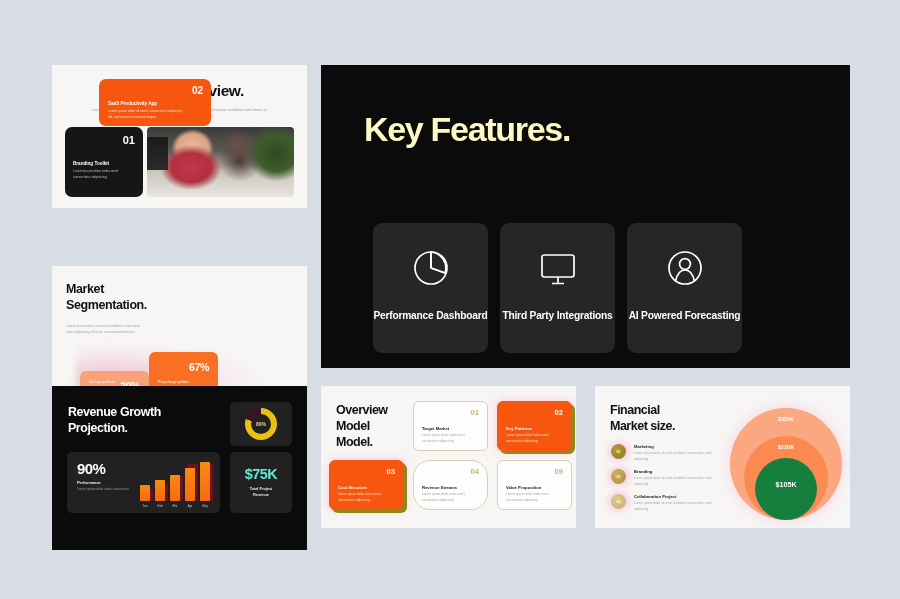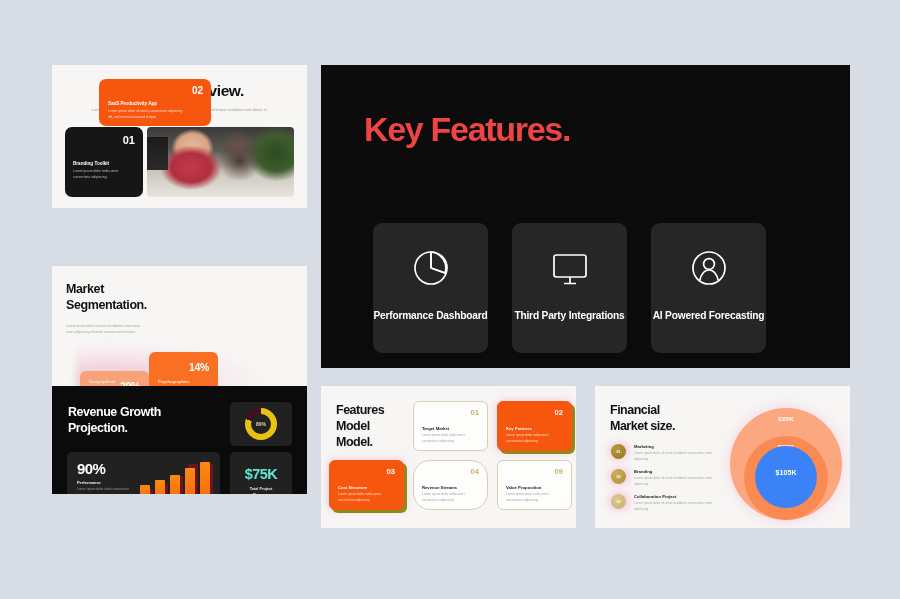--- a/index.html
+++ b/index.html
@@ -68,38 +68,38 @@
     position:absolute; left:24px; bottom:0; width:212px; height:72px;
     background:radial-gradient(ellipse at 16% 60%, rgba(250,170,210,.5), rgba(250,170,210,0) 62%),
                radial-gradient(ellipse at 14% 95%, rgba(150,140,60,.35), rgba(150,140,60,0) 55%);
     filter:blur(3px);
   }
 
   
   #p-key { left:321px; top:65px; width:529px; height:303px; background:#0b0b0b; }
   #p-key .title {
     position:absolute; left:43px; top:45px; font-size:34px; font-weight:bold;
-    color:#ef4444; letter-spacing:-1.3px;
-  }
-  .kf-row { position:absolute; left:43px; top:158px; display:flex; gap:24px;padding-left:9px; }
+    color:#fef9c3; letter-spacing:-1.3px;
+  }
+  .kf-row { position:absolute; left:43px; top:158px; display:flex; gap:12px;padding-left:9px; }
   .kf-card {
     width:115px; height:130px; background:#262626; border-radius:9px;
     display:flex; flex-direction:column; align-items:center;
     justify-content:flex-start; padding-top:22px;
   }
   .kf-card.active { background:#f7560f; }
   .kf-ico { width:46px; height:46px; display:flex; align-items:center; justify-content:center; }
   .kf-ico svg { width:42px; height:42px; }
   .kf-label {
     margin-top:18px; font-size:10.2px; font-weight:bold; color:#fff;
     text-align:center; line-height:1.35; letter-spacing:-0.2px;
   }
 
   
-  #p-rev { left:52px; top:386px; width:255px; height:108px; background:#0b0b0b; }
+  #p-rev { left:52px; top:386px; width:255px; height:164px; background:#0b0b0b; }
   #p-rev .title {
     position:absolute; left:16px; top:19px; font-size:12.4px; font-weight:bold;
     color:#fff; letter-spacing:-0.4px; line-height:1.28; width:150px;
   }
   .rv-donut {
     position:absolute; right:15px; top:16px; width:62px; height:44px;
     background:#212121; border-radius:5px; display:flex; align-items:center; justify-content:center;
   }
   .rv-donut .ring {
     width:32px; height:32px; border-radius:50%;
@@ -205,21 +205,21 @@
     </div>
     <div class="sub">Lorem ipsum dolor sit amet incididunt consectetur enim adipiscing elit enim non eiusmod tempor</div>
     <div class="ms-glow"></div>
     <div class="ms-bars" id="ms-bars">
         <div class="ms-bar" style="width: 69px; height: 38px; background: rgb(249, 162, 121);">
           <div class="pct">20%</div>
           <div class="lbl">Geographical</div>
           <div class="txt">Lorem ipsum dolor torba amet consectetur adipiscing</div>
         </div>
         <div class="ms-bar" style="width: 69px; height: 57px; background: rgb(249, 111, 36);">
-          <div class="pct">14%</div>
+          <div class="pct">67%</div>
           <div class="lbl">Psychographics</div>
           <div class="txt">Lorem ipsum dolor torba amet consectetur adipiscing</div>
         </div>
       </div>
   </div>
 
   <div class="panel" id="p-key">
     <div class="title">Key Features.</div>
     <div class="kf-row" id="kf-row">
         <div class="kf-card">
@@ -301,21 +301,21 @@
       <div class="big">$75K</div>
       <div class="cap">
         <span>Total Project</span><br>
         <span>Revenue</span>
       </div>
     </div>
   </div>
 
   <div class="panel" id="p-bmc">
     <div class="title">
-      <span>Features</span><br>
+      <span>Overview</span><br>
       <span>Model</span><br>
       <span>Model.</span>
     </div>
     <div id="bmc-grid">
         <div class="bmc-cell" style="left: 92px; top: 15px;">
           <div class="n">01</div>
           <div class="h">Target Market</div>
           <div class="p">Lorem ipsum dolor torba amet consectetur adipiscing</div>
         </div>
         <div class="bmc-cell fill" style="left: 176px; top: 15px;">
@@ -368,20 +368,20 @@
       </div>
     <div class="fin-viz">
       <div class="fin-glow"></div>
       <div id="fin-circles">
           <div class="fin-c" style="width: 112px; height: 112px; top: 10px; left: 6px; background: rgb(251, 167, 127);">
             <span style="font-size: 5.2px; margin-top: 8px;">$350K</span>
           </div>
           <div class="fin-c" style="width: 84px; height: 84px; top: 38px; left: 20px; background: rgb(251, 138, 82);">
             <span style="font-size: 5.6px; margin-top: 8px;">$220K</span>
           </div>
-          <div class="fin-c" style="width: 62px; height: 62px; top: 48px; left: 31px; background: #3b82f6;">
+          <div class="fin-c" style="width: 62px; height: 62px; top: 60px; left: 31px; background: #15803d;">
             <span style="font-size: 7.2px; margin-top: 22px;">$105K</span>
           </div>
         </div>
     </div>
   </div>
 
 </div>
 
 </body></html>

